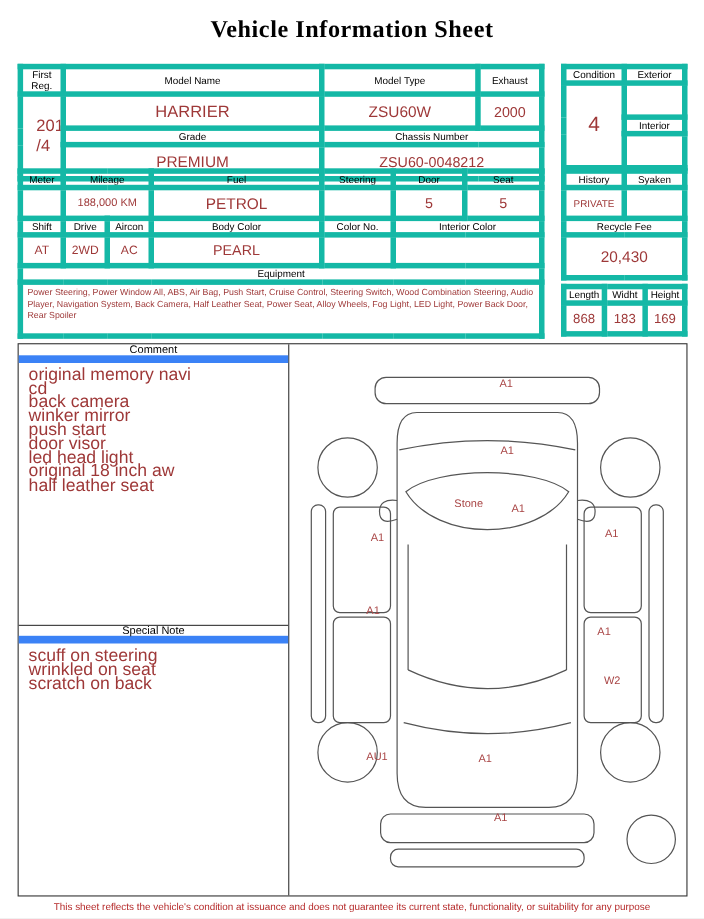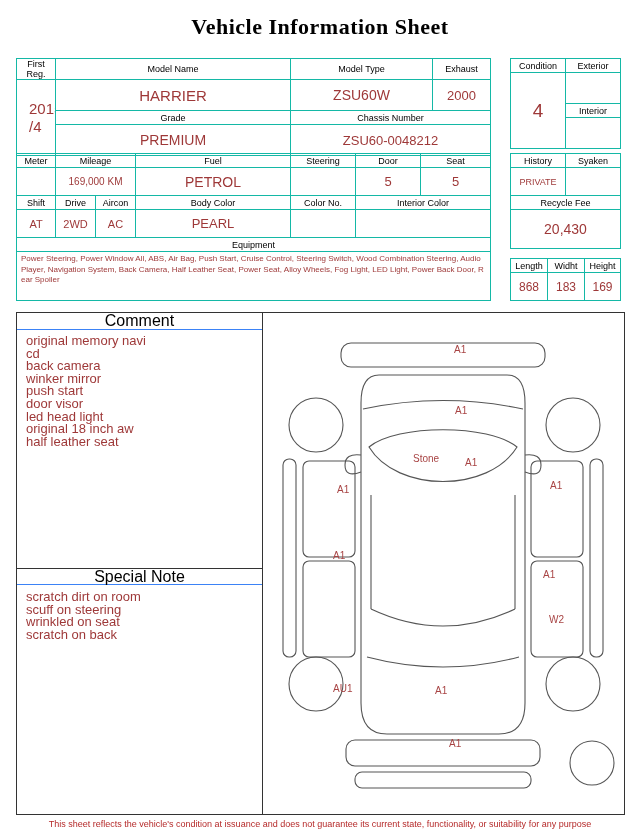--- a/index.html
+++ b/index.html
@@ -1,21 +1,21 @@
 <!DOCTYPE html>
 <html><head>
 <meta charset="utf-8">
 <style>
   html,body{margin:0;padding:0;background:#e8e8e8;}
   .page{position:relative;width:640px;height:835px;background:#ffffff;margin:0 auto;
         font-family:"Liberation Sans",sans-serif;color:#111;overflow:hidden;}
   .title{position:absolute;top:14px;left:0;width:100%;text-align:center;
          font-family:"Liberation Serif",serif;font-size:22px;font-weight:600;letter-spacing:.5px;color:#000;}
   table{border-collapse:collapse;table-layout:fixed;position:absolute;}
-  td{border:1px solid #14b8a6;padding:0;text-align:center;vertical-align:middle;overflow:hidden;}
+  td{border:5px solid #14b8a6;padding:0;text-align:center;vertical-align:middle;overflow:hidden;}
   .hdr{font-size:9px;color:#000;}
   .val{color:#9e3838;}
   .v18{font-size:19px;}
   .v15{font-size:15px;}
   .v14{font-size:14px;}
   .v13{font-size:13px;}
   .v12{font-size:12px;}
   .v11{font-size:11px;}
   .v10{font-size:10px;}
   .v9{font-size:9px;}
@@ -24,23 +24,23 @@
          padding:2px 4px;color:#9e3838;word-break:break-all;}
   #t1{left:16px;top:58px;width:474px;}
   #t1r{left:510px;top:58px;width:110px;}
   #t2{left:16px;top:153px;width:474px;}
   #t2rA{left:510px;top:153px;width:110px;}
   #t2rB{left:510px;top:258px;width:110px;border-radius:16px;}
   #mainbox{position:absolute;left:16px;top:312px;width:609px;height:503px;
            border:1px solid #333;box-sizing:border-box;}
   #leftcol{position:absolute;left:0;top:0;width:246px;height:100%;
            border-right:1px solid #333;box-sizing:border-box;}
-  .blockhdr{height:17px;border-bottom:1px solid #3b82f6;display:flex;align-items:center;
-            justify-content:center;font-size:16px;color:#000;box-sizing:border-box;}
-  .notelist{padding:5px 9px;font-size:13px;line-height:12.6px;color:#9e3838;}
+  .blockhdr{height:17px;border-bottom:7px solid #3b82f6;display:flex;align-items:center;
+            justify-content:center;font-size:10px;color:#000;box-sizing:border-box;}
+  .notelist{padding:5px 9px;font-size:16px;line-height:12.6px;color:#9e3838;}
   #specialhdr{position:absolute;top:255px;left:0;width:100%;border-top:1px solid #333;}
   #special-list{position:absolute;top:273px;left:0;width:100%;box-sizing:border-box;}
   #diagram{position:absolute;left:246px;top:0;width:363px;height:503px;}
   #diagram svg{position:absolute;left:0;top:0;}
   .anno{position:absolute;font-size:10px;color:#a84444;white-space:nowrap;}
   .footer{position:absolute;left:0;top:819px;width:100%;text-align:center;
           font-size:9px;color:#b52a2a;}
 </style>
 </head>
 <body>
@@ -118,21 +118,21 @@
         <tr style="height:14px">
       <td class="hdr">Meter</td>
       <td colspan="2" class="hdr">Mileage</td>
       <td class="hdr">Fuel</td>
       <td class="hdr">Steering</td>
       <td class="hdr">Door</td>
       <td class="hdr">Seat</td>
     </tr>
     <tr style="height:28px">
       <td class="val v11"></td>
-      <td colspan="2" class="val v10">169,000 KM</td>
+      <td colspan="2" class="val v10">188,000 KM</td>
       <td class="val v14">PETROL</td>
       <td class="val v12"></td>
       <td class="val v13">5</td>
       <td class="val v13">5</td>
     </tr>
     <tr style="height:14px">
       <td class="hdr">Shift</td>
       <td class="hdr">Drive</td>
       <td class="hdr">Aircon</td>
       <td class="hdr">Body Color</td>
@@ -208,21 +208,20 @@
           <div>back camera</div>
           <div>winker mirror</div>
           <div>push start</div>
           <div>door visor</div>
           <div>led head light</div>
           <div>original 18 inch aw</div>
           <div>half leather seat</div>
         </div>
       <div class="blockhdr" id="specialhdr">Special Note</div>
       <div class="notelist" id="special-list">
-          <div>scratch dirt on room</div>
           <div>scuff on steering</div>
           <div>wrinkled on seat</div>
           <div>scratch on back</div>
         </div>
     </div>
 
     <div id="diagram">
       <svg viewBox="0 0 363 503" width="363" height="503">
         <g fill="none" stroke="#555" stroke-width="1.1">
 

